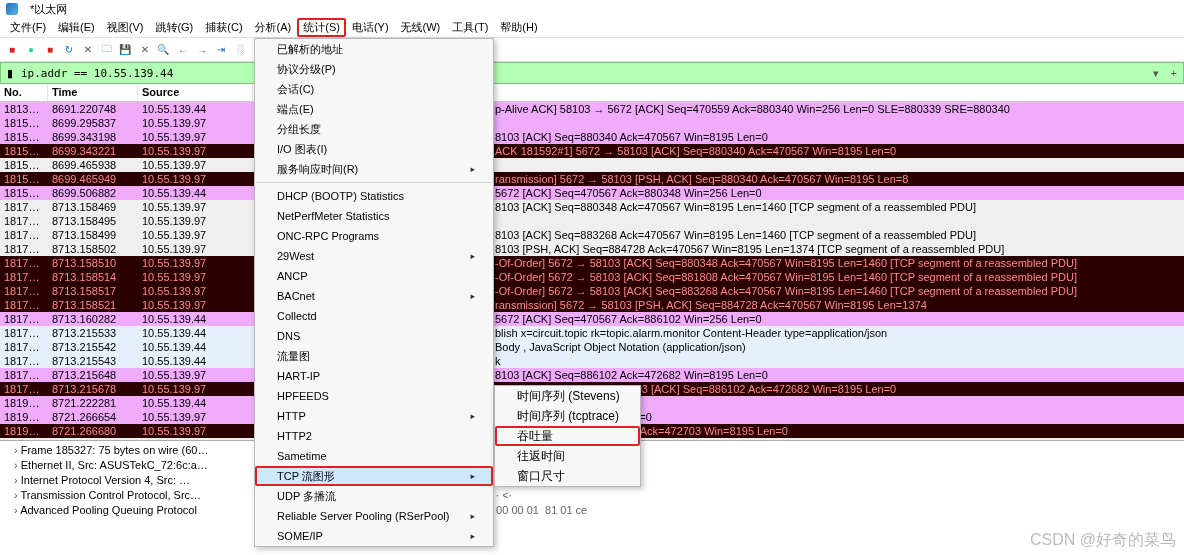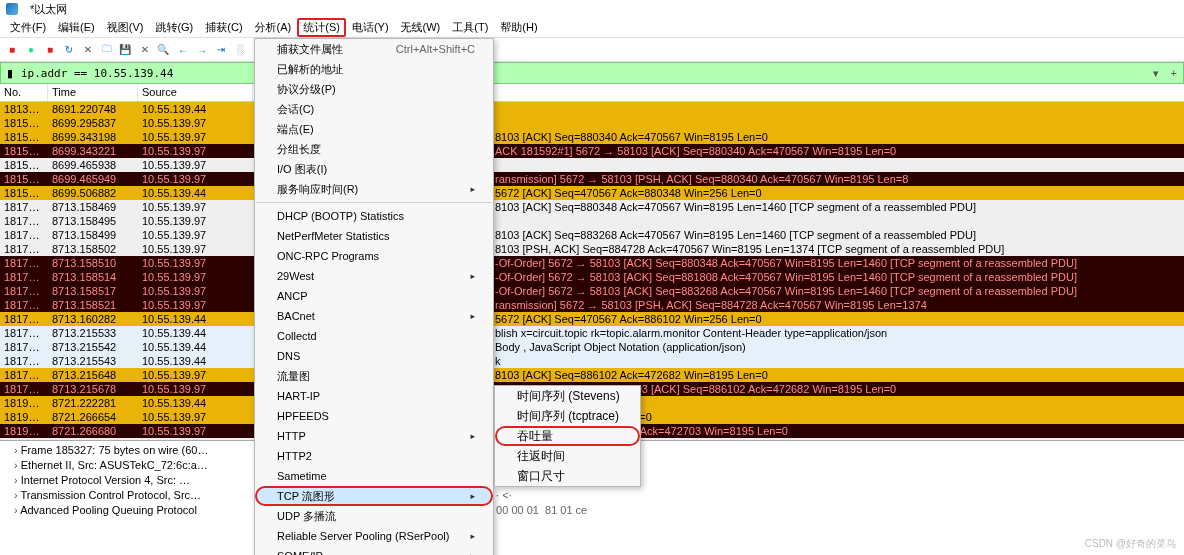--- a/index.html
+++ b/index.html
@@ -7,46 +7,46 @@
 .titlebar { height:18px; padding:2px 6px; display:flex; align-items:center; gap:12px; }
 .titlebar .ico { width:12px; height:12px; background:linear-gradient(135deg,#1e6fb5,#5ab3f0); border-radius:2px; }
 .menubar { height:20px; display:flex; align-items:center; padding:0 4px; border-bottom:1px solid #e0e0e0; }
 .menubar span { padding:2px 6px; cursor:default; }
 .menubar span.active { border:2px solid #d22; border-radius:2px; padding:0 4px; }
 .toolbar { height:24px; display:flex; align-items:center; gap:3px; padding:2px 4px; border-bottom:1px solid #e0e0e0; }
 .tbtn { width:16px; height:16px; border:1px solid transparent; display:inline-flex; align-items:center; justify-content:center; font-size:10px; }
 .filterbar { height:22px; display:flex; align-items:center; background:#b3ffb3; border:1px solid #7c7; }
 .filterbar .book { width:18px; text-align:center; }
 .filterbar input { flex:1; background:transparent; border:none; outline:none; font-family:Consolas,monospace; font-size:11px; padding:2px; }
-.headers { height:18px; background:#fff; display:flex; border-bottom:1px solid #ccc; font-size:11px; }
+.headers { height:18px; background:#fff; display:flex; border-bottom:1px solid #ccc; font-size:11px;font-weight:bold; }
 .headers div { padding:2px 4px; border-right:1px solid #e5e5e5; }
 .col-no{width:48px}.col-time{width:90px}.col-src{width:115px}
 .packets { height:338px; overflow:hidden; font-family:Consolas,"Courier New",monospace; font-size:11px; line-height:14px; }
 .prow { display:flex; height:14px; white-space:nowrap; }
-.prow.lightpink { background:#eab308; color:#000; }
+.prow.lightpink { background:#f0abfc; color:#000; }
 .prow.darkred { background:#2a0000; color:#f88; }
 .prow.lightgray { background:#efefef; color:#000; }
 .prow.lightblue { background:#e6f0fa; color:#000; }
 .prow > div { overflow:hidden; padding:0 4px; }
 .c-no{width:48px}.c-time{width:90px}.c-src{width:115px}.c-info{flex:1;padding-left:242px !important;}
 .menu { position:absolute; background:#f7f7f7; border:1px solid #b8b8b8; box-shadow:2px 2px 6px rgba(0,0,0,.25); z-index:100; }
 .menu-item { height:20px; display:flex; align-items:center; justify-content:space-between; padding:0 18px 0 22px; cursor:default; font-size:12px; white-space:nowrap; }
 .menu-item.sel { background:#cde8ff; }
-.menu-item.boxed { border:2px solid #d22; border-radius:10px; margin:0; padding:0 16px 0 20px; }
+.menu-item.boxed { border:2px solid #d22; border-radius:2px; margin:0; padding:0 16px 0 20px; }
 .menu-sep { height:1px; background:#d0d0d0; margin:3px 1px; }
 .menu-item .arrow { font-size:9px; color:#333; }
 .menu1 { top:38px; left:254px; width:240px; }
 .menu2 { top:385px; left:494px; width:147px; }
 .bottom-pane { position:absolute; top:440px; left:0; right:0; height:95px; display:flex; border-top:1px solid #aaa; font-family:Consolas,monospace; font-size:11px; background:#fff; }
 .tree { width:380px; border-right:1px solid #ccc; padding:2px 14px; line-height:15px; overflow:hidden;}
 .tree > div::before { content:"› "; color:#555; }
 .hex { flex:1; padding:2px 6px; line-height:15px; color:#666; white-space:pre; overflow:hidden; position:relative;}
 .hex .offset{color:#888;}
 .hex .hl { background:#ffff80; color:#000; padding:0 1px;}
-.watermark { position:absolute; right:8px; bottom:4px; color:#bbb; font-size:10px; z-index:200;}
+.watermark { position:absolute; right:8px; bottom:4px; color:#bbb; font-size:16px; z-index:200;}
 </style>
 </head>
 <body>
 
 <div class="titlebar">
  <span class="ico"></span>
  <span>*以太网</span>
 </div>
 
 <div class="menubar" id="menubar">
@@ -97,20 +97,21 @@
  <div class="col-no">No.</div>
  <div class="col-time">Time</div>
  <div class="col-src">Source</div>
 </div>
 
 <div class="packets" id="packets">
     <div class="prow lightpink">
       <div class="c-no">1813…</div>
       <div class="c-time">8691.220748</div>
       <div class="c-src">10.55.139.44</div>
+      <div class="c-info">p-Alive ACK] 58103 → 5672 [ACK] Seq=470559 Ack=880340 Win=256 Len=0 SLE=880339 SRE=880340</div>
     </div>
     <div class="prow lightpink">
       <div class="c-no">1815…</div>
       <div class="c-time">8699.295837</div>
       <div class="c-src">10.55.139.97</div>
       <div class="c-info"></div>
     </div>
     <div class="prow lightpink">
       <div class="c-no">1815…</div>
       <div class="c-time">8699.343198</div>
@@ -243,24 +244,20 @@
     </div>
     <div class="prow lightgray">
       <div class="c-no">1833…</div>
       <div class="c-time">8736.223250</div>
       <div class="c-src">10.55.139.97</div>
       <div class="c-info">3 [ACK] Seq=886101 Ack=472703 Win=8195 Len=1 [TCP segment of a reassembled PDU]</div>
     </div>
   </div>
 
 <div class="menu menu1" id="stats-menu">
-    <div class="menu-item">
-      <span>捕获文件属性</span>
-      <span style="color: rgb(102, 102, 102);">Ctrl+Alt+Shift+C</span>
-    </div>
     <div class="menu-item">
       <span>已解析的地址</span>
     </div>
     <div class="menu-item">
       <span>协议分级(P)</span>
     </div>
     <div class="menu-item">
       <span>会话(C)</span>
     </div>
     <div class="menu-item">

